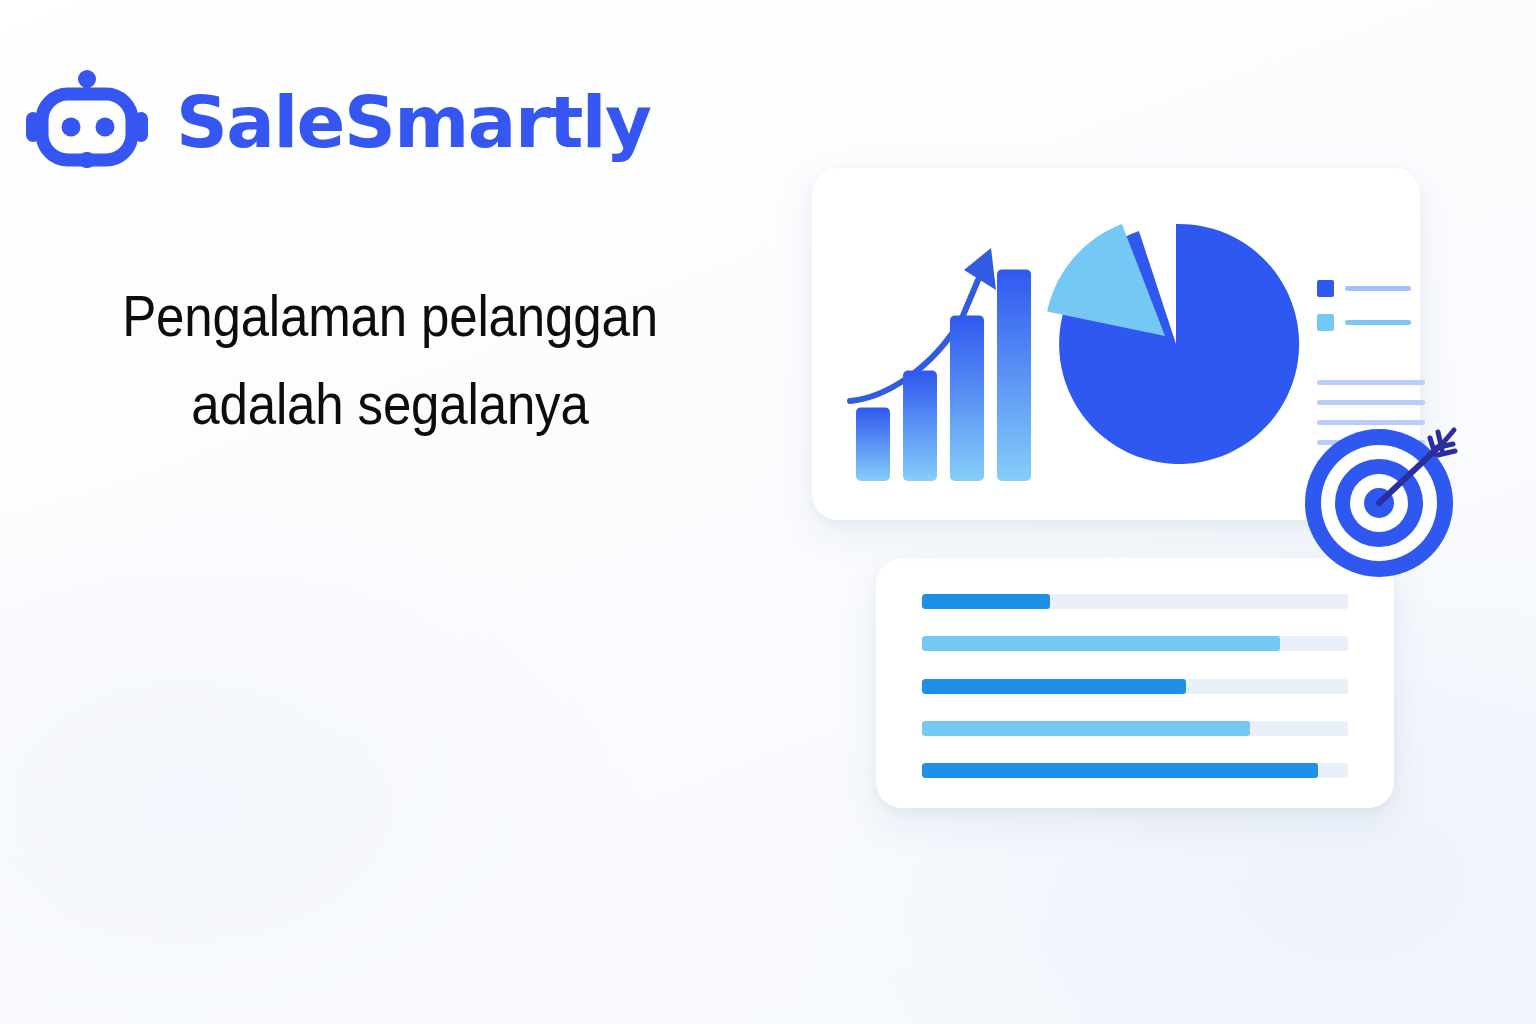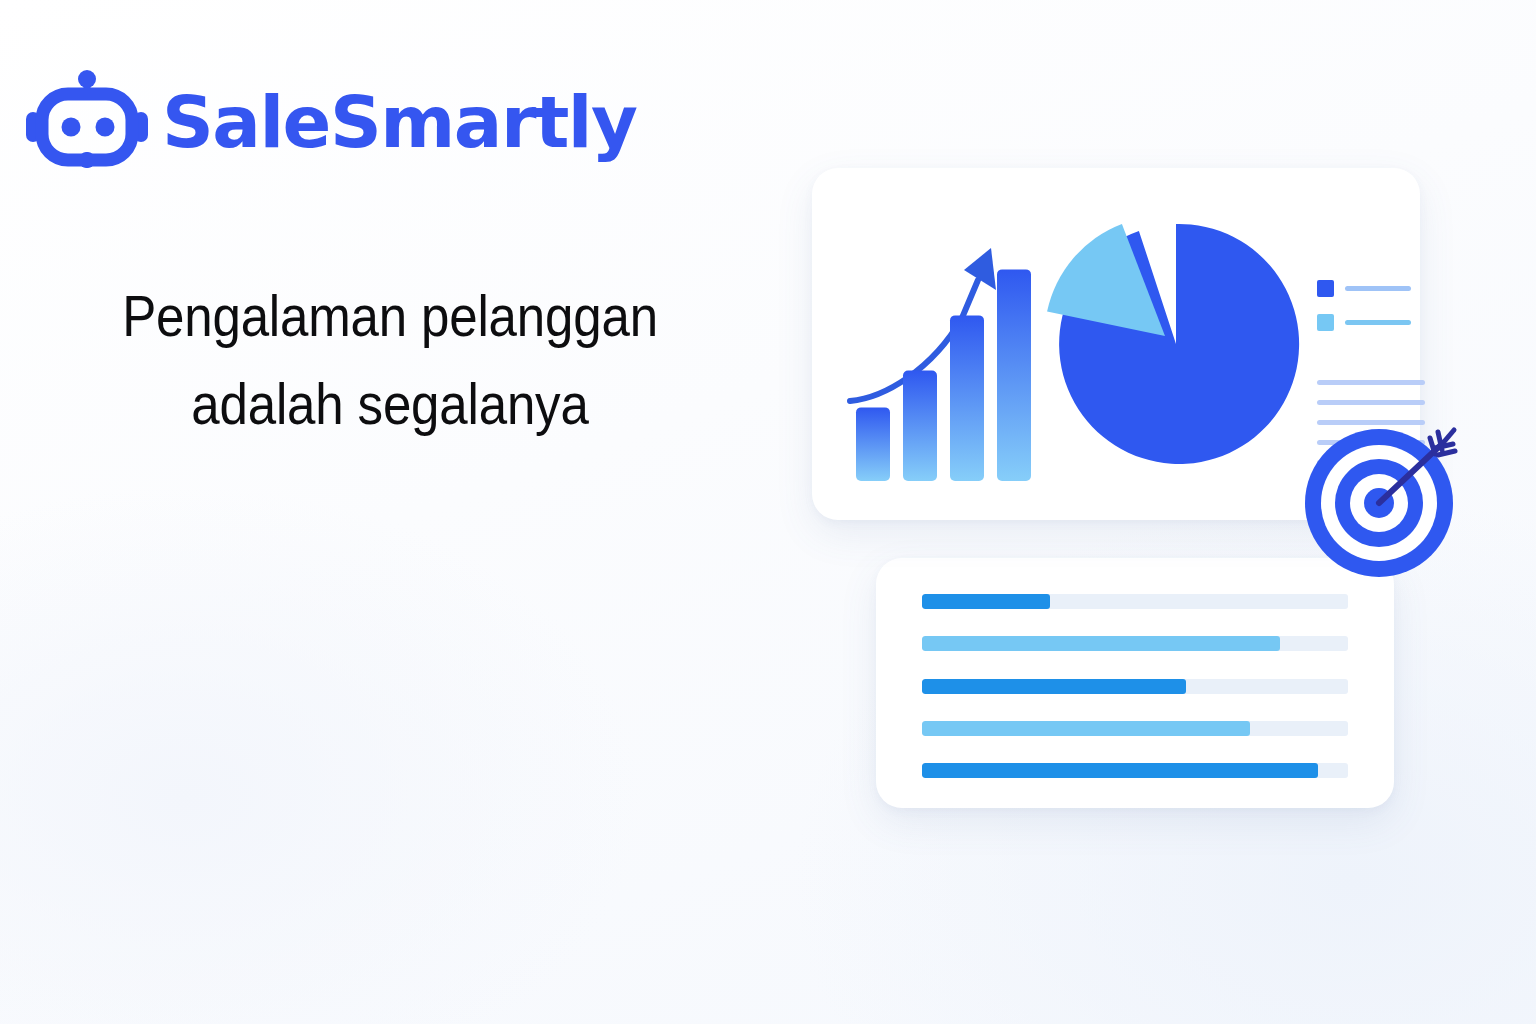--- a/index.html
+++ b/index.html
@@ -34,21 +34,21 @@
     width: 760px;
     height: 1024px;
   }
 
   .brand {
     position: absolute;
     left: 26px;
     top: 70px;
     display: flex;
     align-items: center;
-    gap: 14px;
+    gap: 28px;
   }
   .brand-mark {
     width: 122px;
     height: 104px;
     display: block;
   }
   .brand-word {
     font-family: "DejaVu Sans", sans-serif;
     font-weight: 700;
     font-size: 72px;

